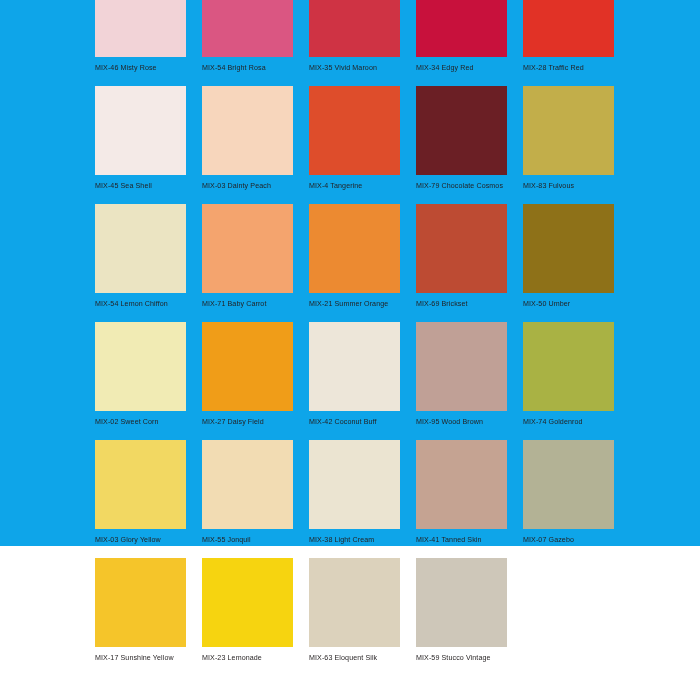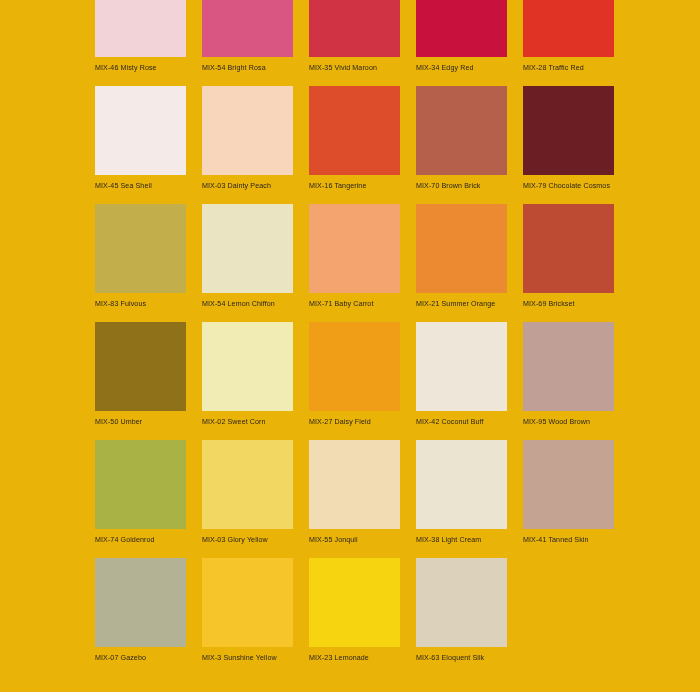--- a/index.html
+++ b/index.html
@@ -11,22 +11,22 @@
   body {
     width: 700px;
     height: 700px;
     overflow: hidden;
     font-family: "Liberation Sans", sans-serif;
     color: #231f20;
   }
   #swatch-sheet {
     position: relative;
     width: 700px;
-    height: 692px;
-    background: #eab308;
+    height: 546px;
+    background: #0ea5e9;
     box-sizing: border-box;
     padding: 0 0 0 0;
   }
   .grid {
     position: absolute;
     left: 95px;
     top: -32px;
     width: 550px;
     display: grid;
     grid-template-columns: repeat(5, 91px);
@@ -84,25 +84,21 @@
       <div class="swatch-cell">
         <span class="swatch-chip" style="background-color: rgb(244, 234, 231);"></span>
         <span class="swatch-label">MIX-45 Sea Shell</span>
       </div>
       <div class="swatch-cell">
         <span class="swatch-chip" style="background-color: rgb(247, 214, 188);"></span>
         <span class="swatch-label">MIX-03 Dainty Peach</span>
       </div>
       <div class="swatch-cell">
         <span class="swatch-chip" style="background-color: rgb(222, 77, 43);"></span>
-        <span class="swatch-label">MIX-16 Tangerine</span>
-      </div>
-      <div class="swatch-cell">
-        <span class="swatch-chip" style="background-color: rgb(181, 96, 74);"></span>
-        <span class="swatch-label">MIX-70 Brown Brick</span>
+        <span class="swatch-label">MIX-4 Tangerine</span>
       </div>
       <div class="swatch-cell">
         <span class="swatch-chip" style="background-color: rgb(107, 31, 37);"></span>
         <span class="swatch-label">MIX-79 Chocolate Cosmos</span>
       </div>
       <div class="swatch-cell">
         <span class="swatch-chip" style="background-color: rgb(194, 174, 74);"></span>
         <span class="swatch-label">MIX-83 Fulvous</span>
       </div>
       <div class="swatch-cell">
@@ -160,24 +156,28 @@
       <div class="swatch-cell">
         <span class="swatch-chip" style="background-color: rgb(197, 163, 146);"></span>
         <span class="swatch-label">MIX-41 Tanned Skin</span>
       </div>
       <div class="swatch-cell">
         <span class="swatch-chip" style="background-color: rgb(179, 178, 149);"></span>
         <span class="swatch-label">MIX-07 Gazebo</span>
       </div>
       <div class="swatch-cell">
         <span class="swatch-chip" style="background-color: rgb(245, 197, 42);"></span>
-        <span class="swatch-label">MIX-3 Sunshine Yellow</span>
+        <span class="swatch-label">MIX-17 Sunshine Yellow</span>
       </div>
       <div class="swatch-cell">
         <span class="swatch-chip" style="background-color: rgb(246, 212, 16);"></span>
         <span class="swatch-label">MIX-23 Lemonade</span>
       </div>
       <div class="swatch-cell">
         <span class="swatch-chip" style="background-color: rgb(220, 210, 188);"></span>
         <span class="swatch-label">MIX-63 Eloquent Silk</span>
       </div>
+      <div class="swatch-cell">
+        <span class="swatch-chip" style="background-color: rgb(206, 199, 185);"></span>
+        <span class="swatch-label">MIX-59 Stucco Vintage</span>
+      </div>
     </div>
 </div>
 
 </body></html>

